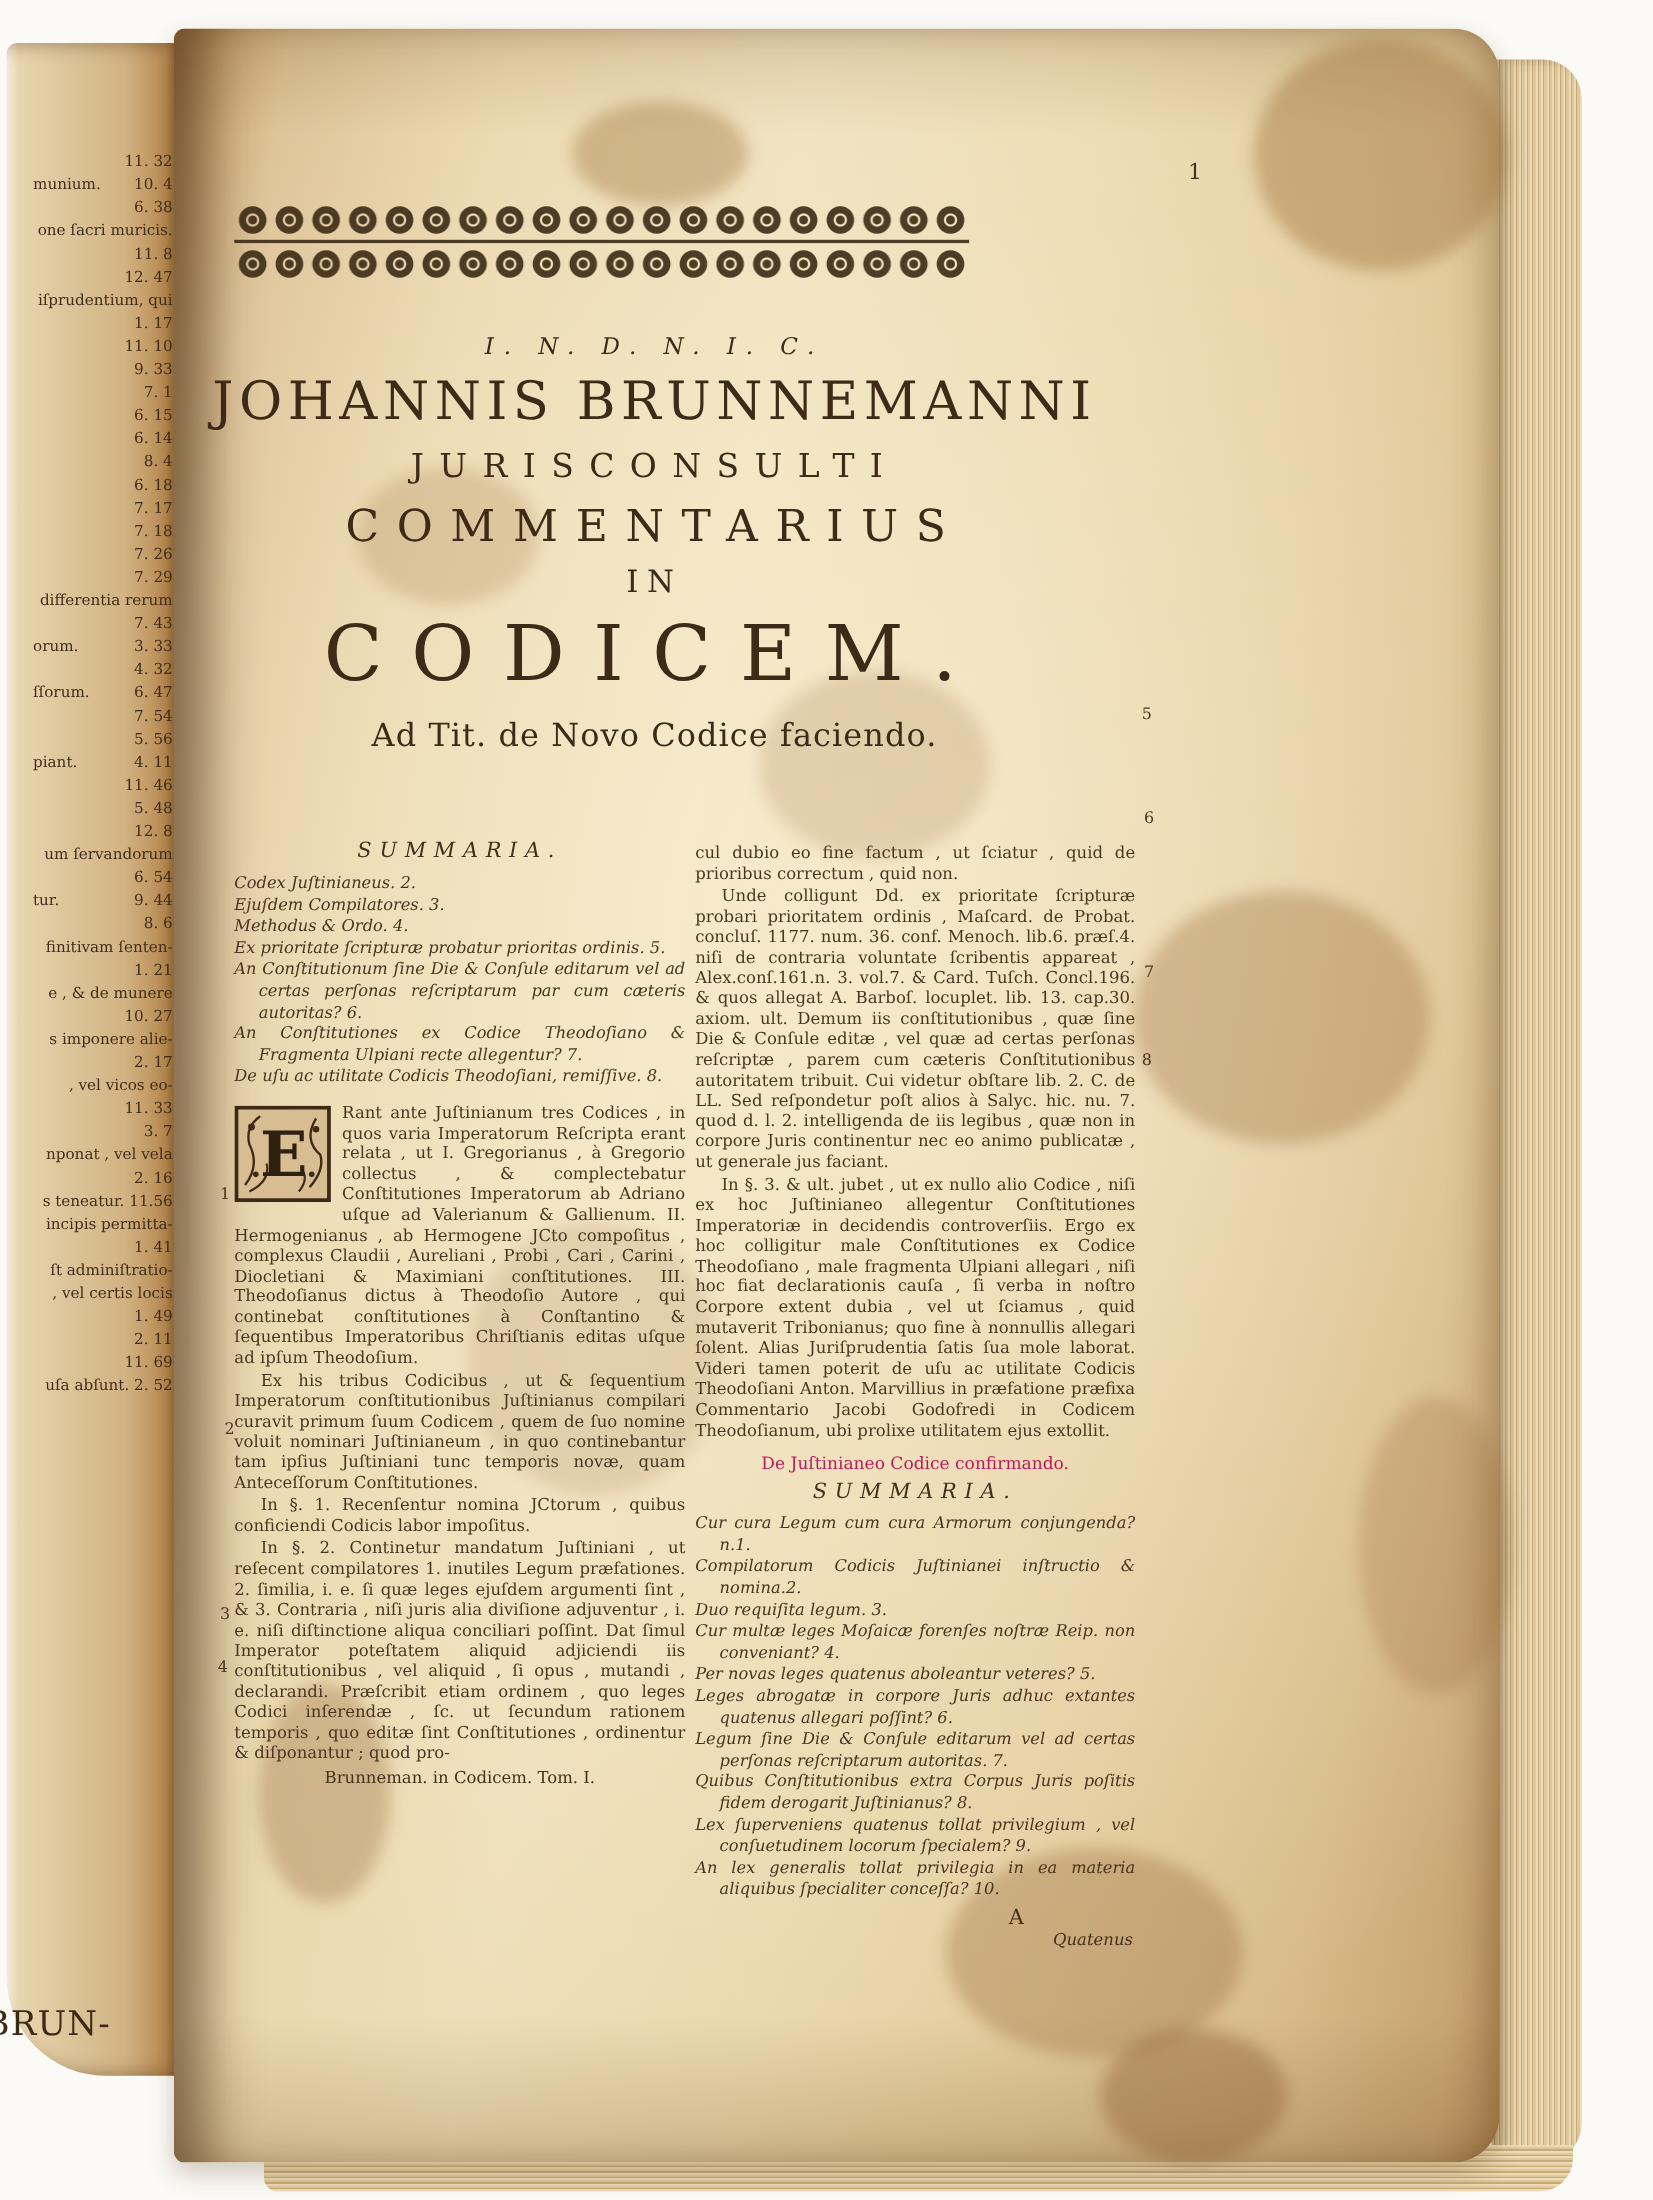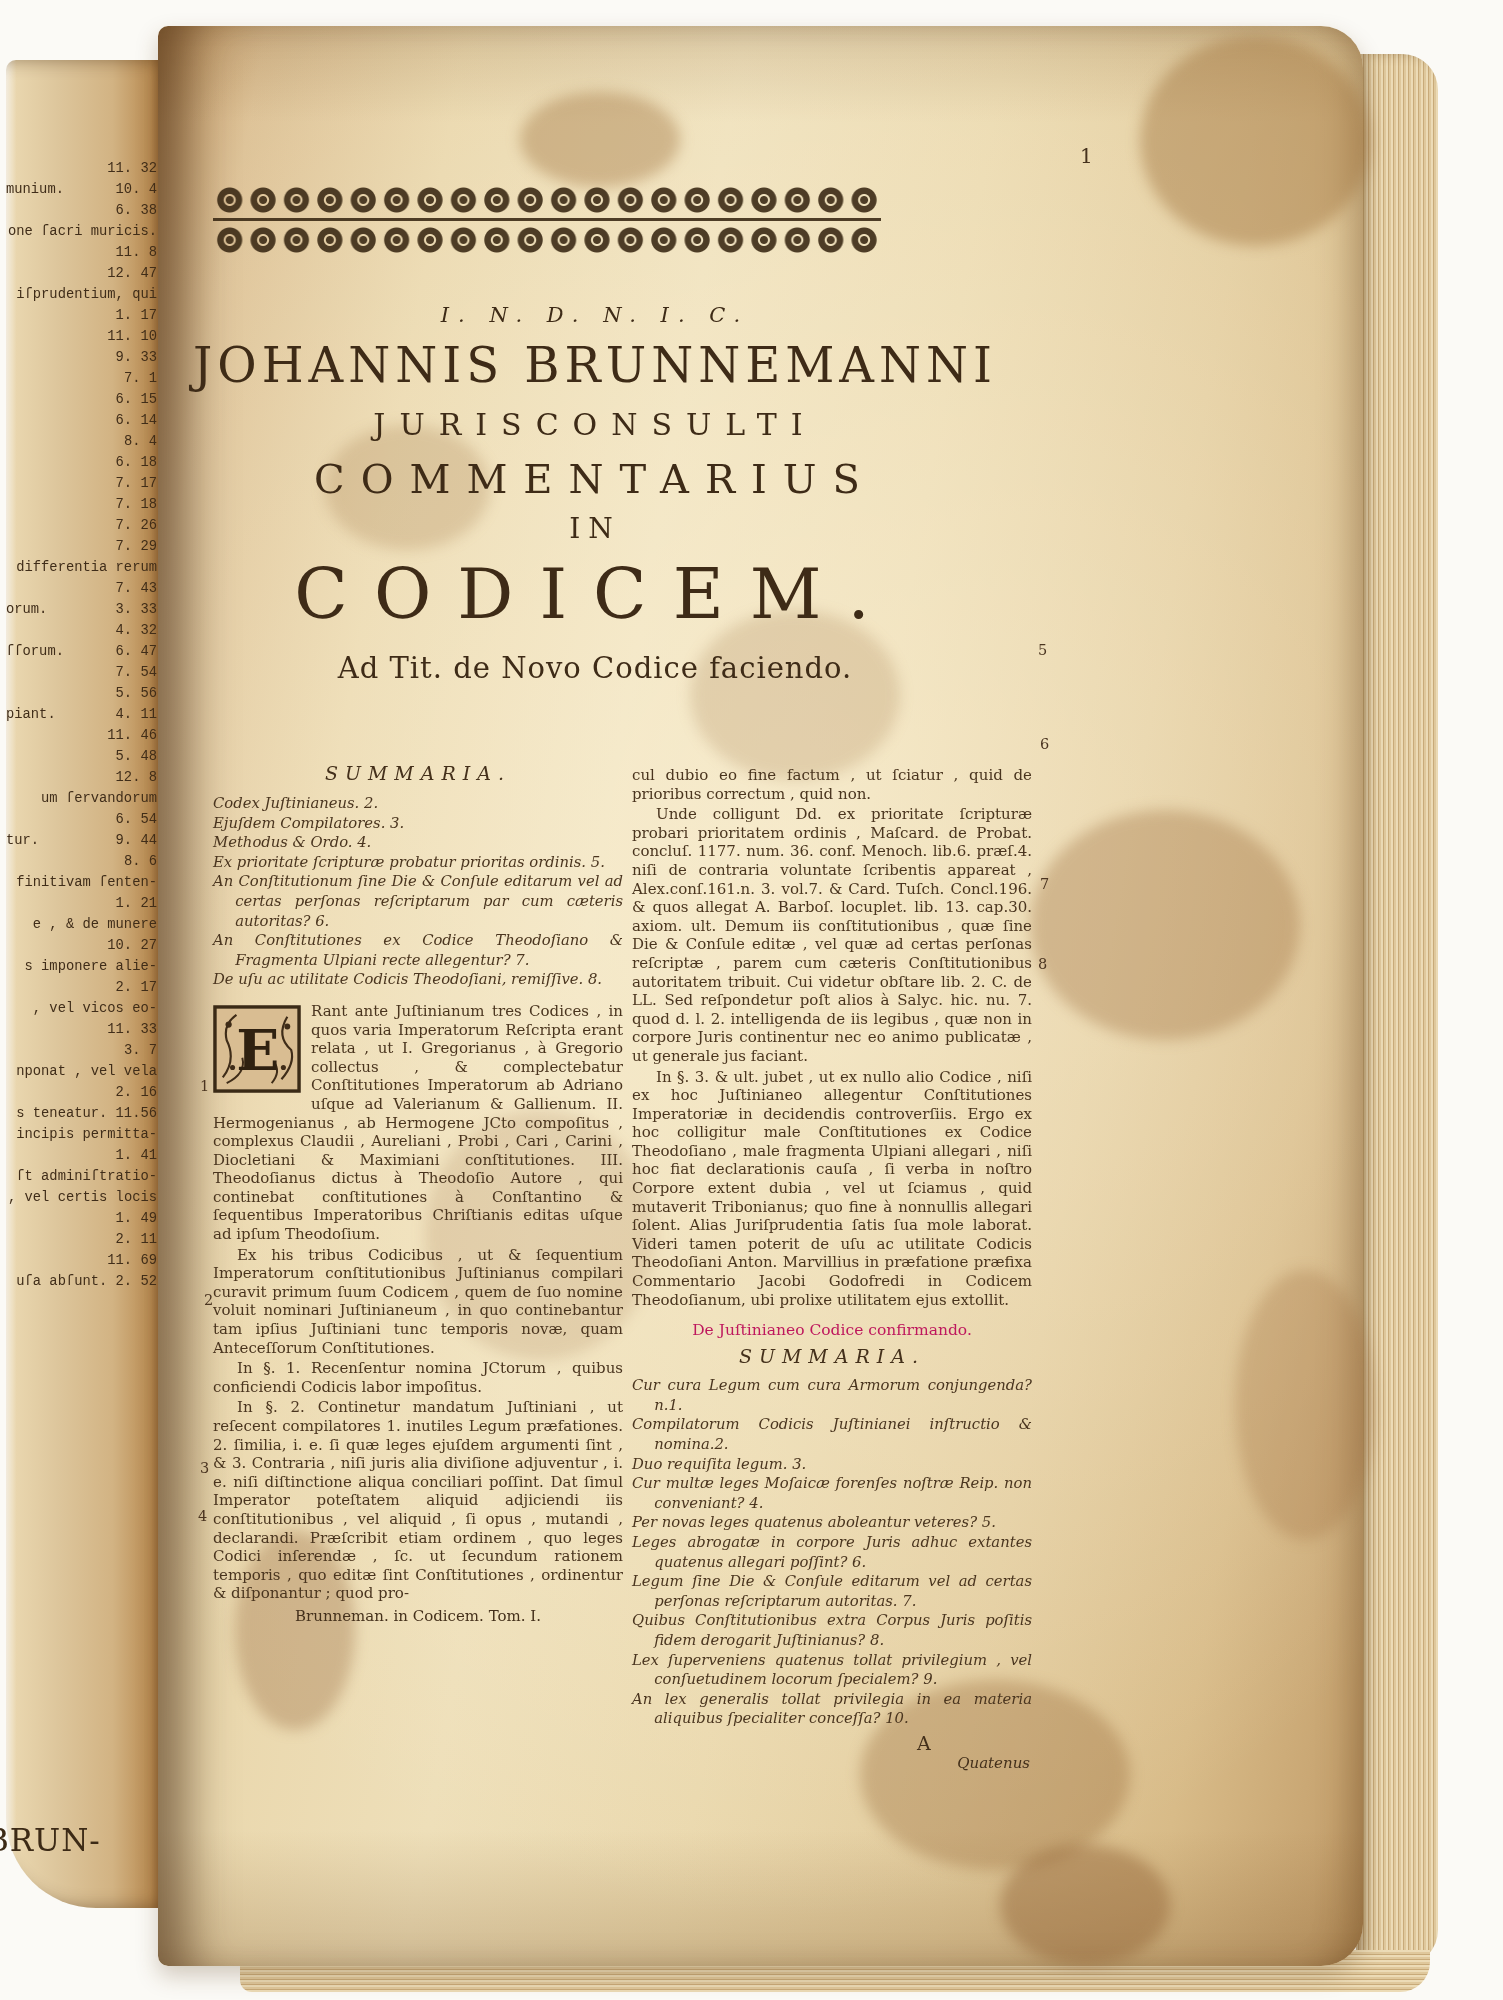--- a/index.html
+++ b/index.html
@@ -1,27 +1,27 @@
 <!DOCTYPE html>
 <html><head>
 <meta charset="utf-8">
 <style>
   html,body{margin:0;padding:0;background:#fbfaf6;}
   .screen{position:relative;width:1503px;height:2000px;overflow:hidden;
           font-family:"DejaVu Serif","Liberation Serif",serif;background:#fbfaf6;}
 
   
-  .under-page{position:absolute;left:6px;top:60px;width:172px;height:1848px;z-index:1;
+  .under-page{position:absolute;left:6px;top:39px;width:172px;height:1848px;z-index:1;
     background:linear-gradient(90deg,#f7f1e3 0%,#e9d6ae 6%,#ddc69c 30%,#d2b383 62%,#b98c53 84%,#8a5c2c 94%,#5c3a17 100%);
     border-radius:10px 0 0 90px;
-    box-shadow:inset -14px 0 18px rgba(60,32,8,.45);font-family:Liberation Mono, monospace;}
+    box-shadow:inset -14px 0 18px rgba(60,32,8,.45);}
   .frag-list{position:absolute;left:0;top:98px;width:158px;font-size:13.8px;line-height:21px;color:#402d19;}
   .frag-line{white-space:nowrap;padding-right:7px;}
   .frag-line.num{text-align:right;}
-  .frag-line.pair{display:flex;justify-content:space-between;}
+  .frag-line.pair{display:flex;justify-content:space-between;padding-left:24px;}
   .frag-line.tx{direction:rtl;overflow:hidden;text-align:right;}
   .frag-line.tx > span{direction:ltr;unicode-bidi:isolate;}
   .brun{position:absolute;left:-14px;top:1822px;z-index:2;font-size:31px;color:#3c2a16;letter-spacing:1px;}
 
   
   .main-page{position:absolute;left:158px;top:26px;width:1205px;height:1940px;z-index:2;
     border-radius:10px 42px 42px 10px;
     background:
       radial-gradient(120% 90% at 52% 42%, rgba(255,247,224,.55), rgba(255,247,224,0) 62%),
       linear-gradient(180deg, rgba(120,80,35,.20) 0%, rgba(120,80,35,0) 5%, rgba(120,80,35,0) 93%, rgba(120,80,35,.25) 100%),

